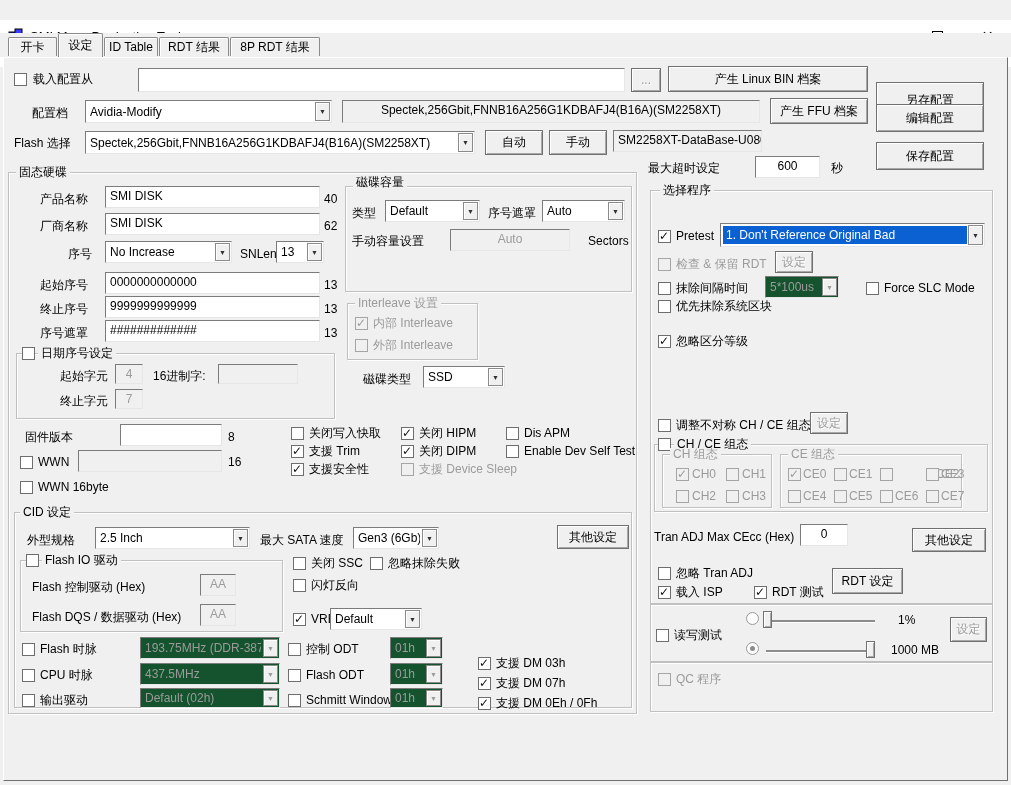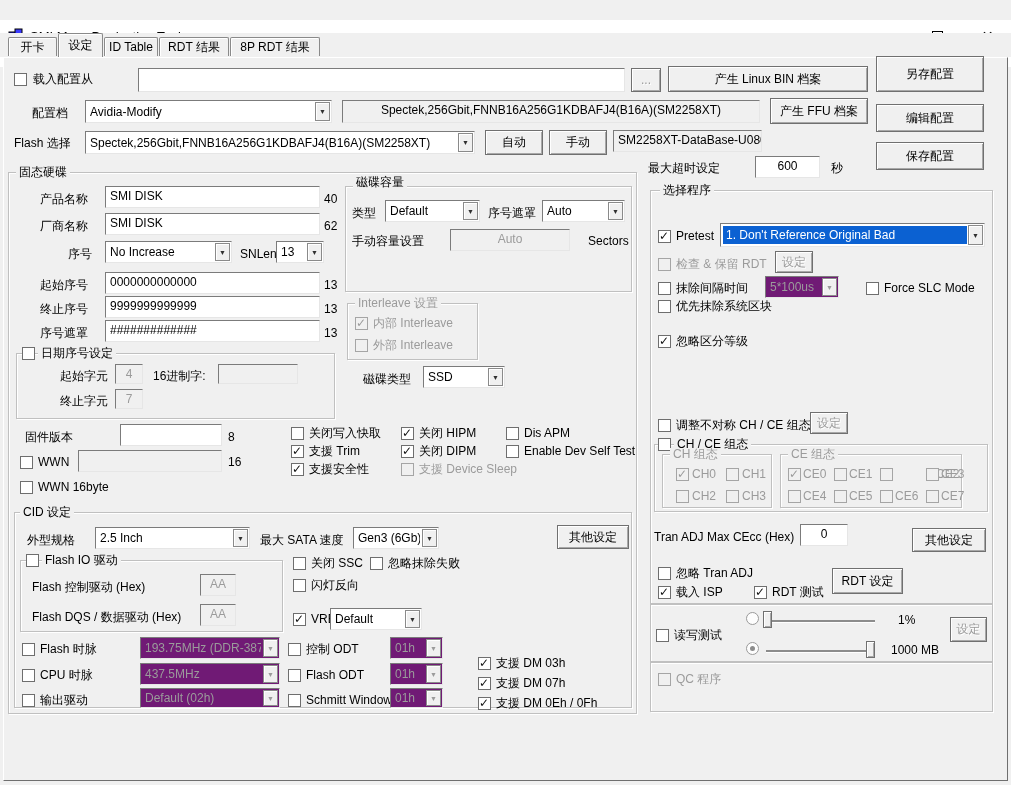--- a/index.html
+++ b/index.html
@@ -29,21 +29,21 @@
   .fld.ctr{text-align:center;}
   .btn{position:absolute;background:#f0f0f0;border:1px solid #707070;
        box-shadow:inset 1px 1px 0 #fff,inset -1px -1px 0 #a8a8a8;
        display:flex;align-items:center;justify-content:center;box-sizing:border-box;white-space:nowrap;}
   .btn.dis{color:#9b9b9b;text-shadow:1px 1px 0 #fff;}
   .combo{position:absolute;background:#fff;border:1px solid;border-color:#7b7b7b #e6e6e6 #e6e6e6 #7b7b7b;box-sizing:border-box;}
   .combo .ct{position:absolute;left:4px;right:18px;top:50%;transform:translateY(-50%);white-space:nowrap;overflow:hidden;line-height:14px;}
   .combo .ca{position:absolute;top:1px;right:1px;bottom:1px;width:15px;background:#f0f0f0;border:1px solid #8a8a8a;
              box-shadow:inset 1px 1px 0 #fff;display:flex;align-items:center;justify-content:center;
              font-size:7px;color:#303030;box-sizing:border-box;}
-  .combo.dis{background:#701a75;}
+  .combo.dis{background:#14532d;}
   .combo.dis .ct{color:#9b9b9b;}
   .combo.dis .ca{color:#9b9b9b;}
   .combo.sel .ct{left:2px;right:17px;top:2px;bottom:2px;transform:none;background:#0b61d2;color:#fff;padding:1px 3px;line-height:16px;}
   .grp{position:absolute;border:1px solid #c0c0c0;box-shadow:inset 1px 1px 0 #fff,1px 1px 0 #fff;box-sizing:border-box;}
   .leg{position:absolute;background:#f0f0f0;padding:0 3px;white-space:nowrap;line-height:13px;z-index:2;}
   .leg.dis{color:#9b9b9b;}
   .cb{position:absolute;width:13px;height:13px;background:#fff;border:1px solid #6e6e6e;box-sizing:border-box;}
   .cb.on::after{content:"\2713";position:absolute;left:0px;top:-2px;font-size:12px;font-weight:bold;color:#101010;}
   .cb.dis{background:#f0f0f0;border-color:#a5a5a5;}
   .cb.dis.on::after{color:#9b9b9b;}
@@ -95,21 +95,21 @@
       </div>
   </div>
 
   <div class="page"></div>
 
   <span class="cb" style="left:14px;top:73px"></span>
   <span class="lbl" style="left:33px;top:72px">载入配置从</span>
   <div class="fld" style="left:138px;top:68px;width:487px;height:24px"></div>
   <div class="btn dis" style="left:631px;top:68px;width:30px;height:24px">...</div>
   <div class="btn" style="left:668px;top:66px;width:200px;height:26px">产生 Linux BIN 档案</div>
-  <div class="btn" style="left:876px;top:56px;width:108px;height:36px">另存配置</div>
+  <div class="btn" style="left:876px;top:82px;width:108px;height:36px">另存配置</div>
 
   <span class="lbl" style="left:32px;top:106px">配置档</span>
   <div class="combo" style="left:85px;top:100px;width:247px;height:23px">
     <span class="ct">Avidia-Modify</span>
       <span class="ca">▼</span>
   </div>
   <div class="fld ro ctr" style="left:342px;top:100px;width:418px;height:23px">Spectek,256Gbit,FNNB16A256G1KDBAFJ4(B16A)(SM2258XT)</div>
   <div class="btn" style="left:770px;top:98px;width:98px;height:26px">产生 FFU 档案</div>
   <div class="btn" style="left:876px;top:104px;width:108px;height:28px">编辑配置</div>
 

